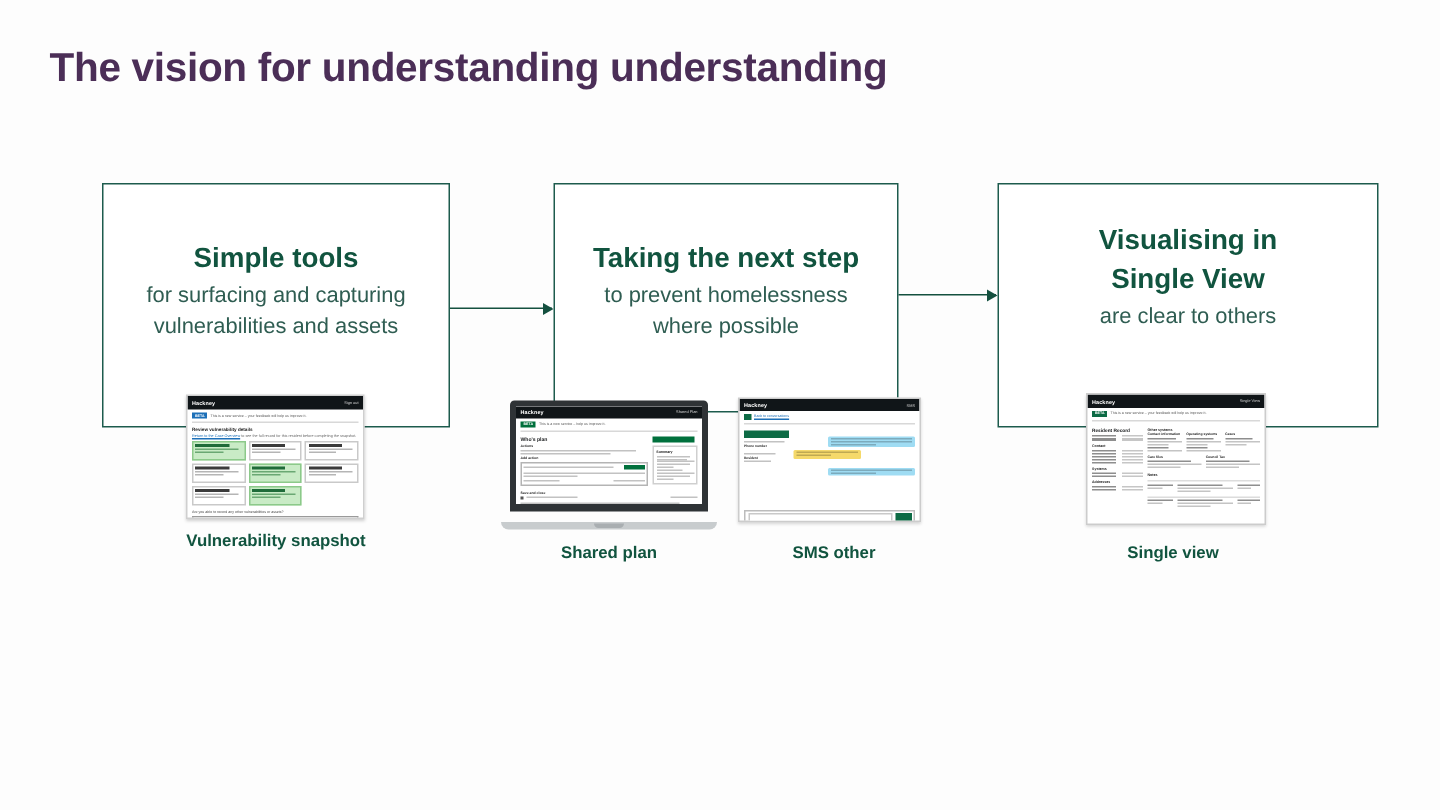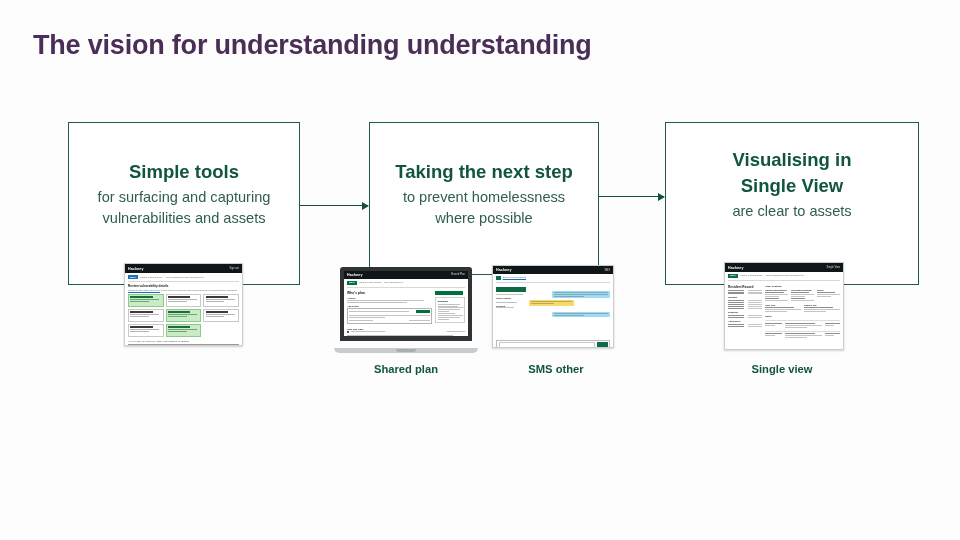--- a/index.html
+++ b/index.html
@@ -222,21 +222,21 @@
       <div class="stage-head">Simple tools</div>
       <div class="stage-sub">for surfacing and capturing</div>
       <div class="stage-sub">vulnerabilities and assets</div>
     </div>
   </div>
 
   <div class="stage-box" id="box-3">
     <div class="stage-inner">
       <div class="stage-head">Visualising in</div>
       <div class="stage-head">Single View</div>
-      <div class="stage-sub">are clear to assets</div>
+      <div class="stage-sub">are clear to others</div>
     </div>
   </div>
 
   <div class="arrow" id="arrow-1"></div>
   <div class="arrow" id="arrow-2"></div>
 
   <div class="thumb" id="thumb-1">
     <div class="gov-bar">
       <span class="gov-logo">Hackney</span>
       <span class="gov-right">Sign out</span>
@@ -539,17 +539,18 @@
             </div>
           <div style="width:20%">
               <div class="sv-ln d"></div>
               <div class="sv-ln w60"></div>
             </div>
         </div>
       </div>
     </div>
   </div>
 
+  <div class="caption" id="cap-1">Vulnerability snapshot</div>
   <div class="caption" id="cap-2">Shared plan</div>
   <div class="caption" id="cap-3">SMS other</div>
   <div class="caption" id="cap-4">Single view</div>
 
 </div>
 
 </body></html>

